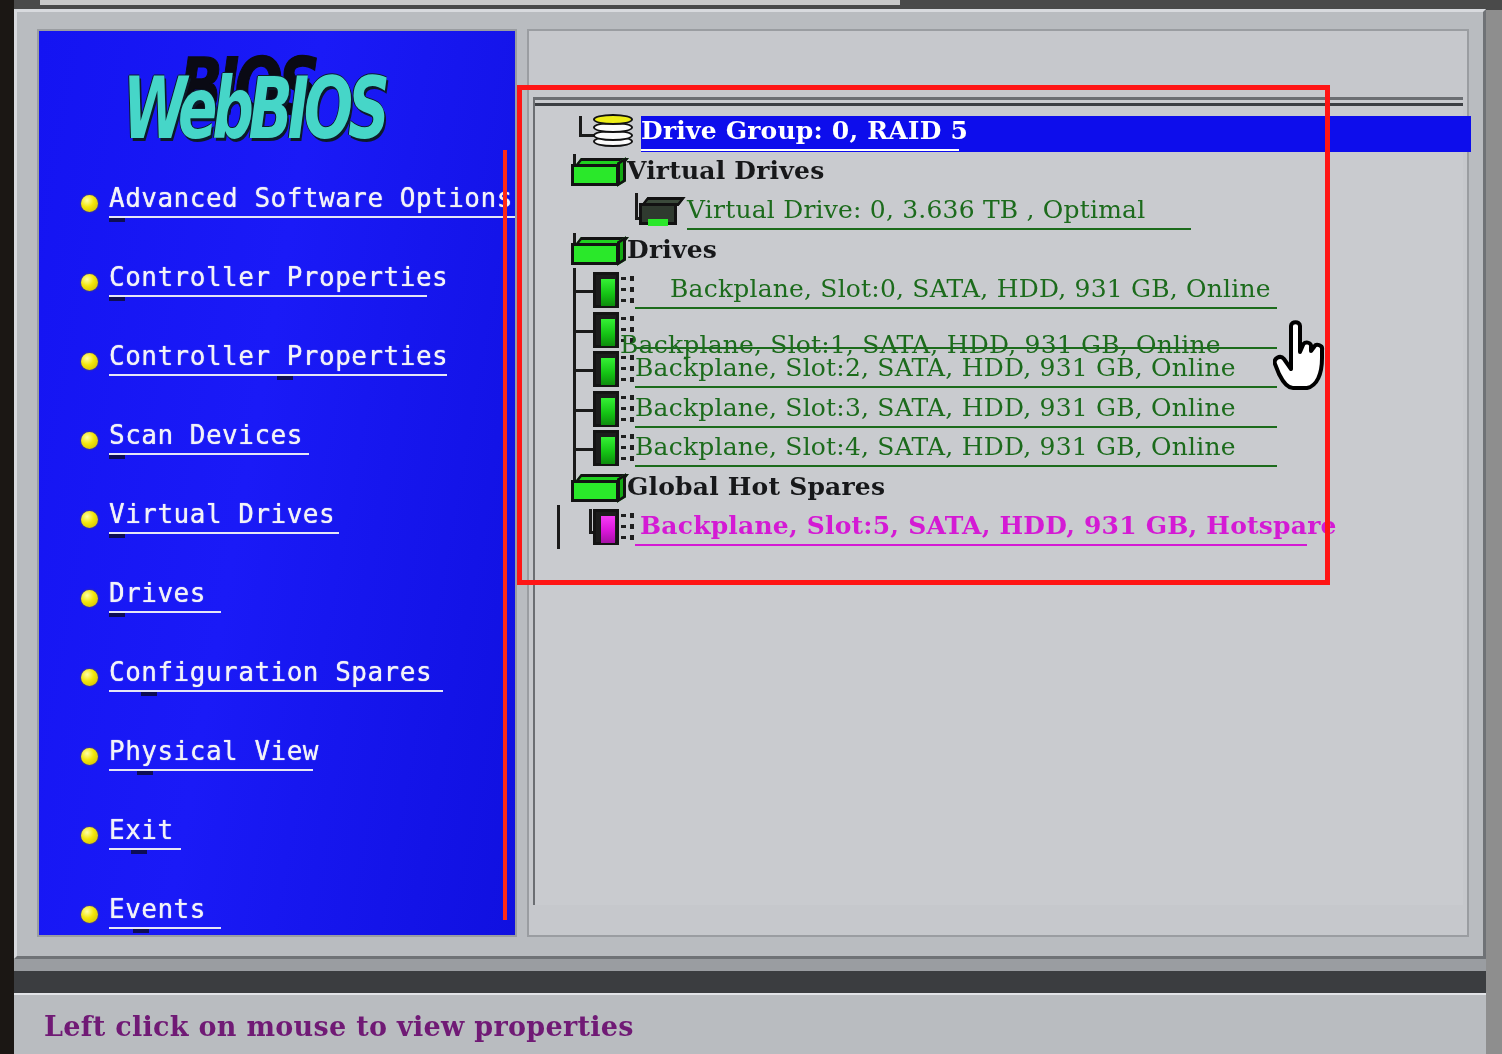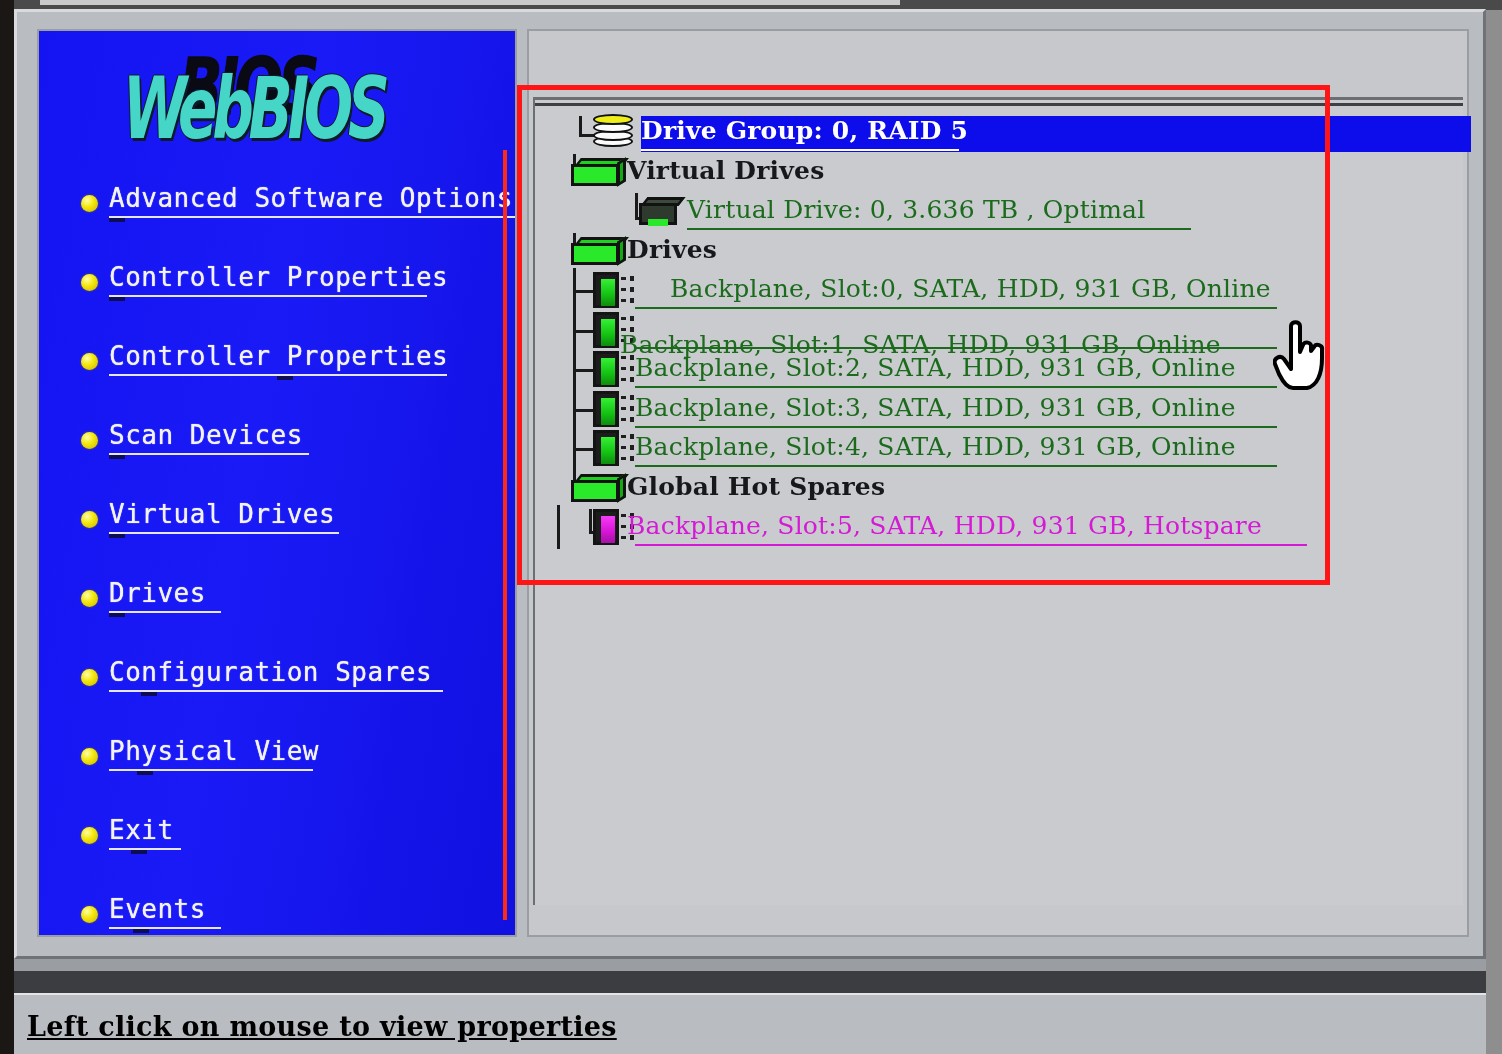--- a/index.html
+++ b/index.html
@@ -177,23 +177,23 @@
   .red-side{position:absolute;left:503px;top:150px;width:4px;height:770px;background:#ff2a16;}
 
   
   .win-bottom-gap{position:absolute;left:14px;top:959px;width:1472px;height:12px;background:#9a9da1;}
   .darkband{position:absolute;left:14px;top:971px;width:1472px;height:22px;background:#3b3d40;}
   .statusbar{
     position:absolute;left:14px;top:993px;width:1472px;height:61px;background:#b9bcc0;
     border-top:2px solid #e2e4e8;
   }
   .status-text{
-    position:absolute;left:13px;top:16px;
+    position:absolute;left:30px;top:16px;
     font-family:"DejaVu Serif", serif;font-weight:bold;
-    font-size:27px;color:#000000;letter-spacing:0.3px;text-decoration:underline;
+    font-size:27px;color:#701a75;letter-spacing:0.3px;
   }
 </style>
 </head>
 <body>
 
 <div id="root">
 
   <div class="bezel-top">
     <div class="bezel-top-hi"></div>
   </div>
@@ -441,21 +441,21 @@
                 </div>
                 <div class="drv-wires">
                   <i style="left:2px;top:3px;width:5px;height:3px;"></i>
                   <i style="left:11px;top:2px;width:4px;height:5px;"></i>
                   <i style="left:2px;top:14px;width:5px;height:3px;"></i>
                   <i style="left:11px;top:13px;width:4px;height:5px;"></i>
                   <i style="left:2px;top:25px;width:5px;height:3px;"></i>
                   <i style="left:11px;top:24px;width:4px;height:5px;"></i>
                 </div>
               </div>
-              <div class="rtext mag" style="left: 92px;">Backplane, Slot:5, SATA, HDD, 931 GB, Hotspare</div>
+              <div class="rtext mag" style="left: 105px; font-weight: bold;">Backplane, Slot:5, SATA, HDD, 931 GB, Hotspare</div>
               <div class="rline mag" style="left: 100px; width: 672px;"></div>
             </div>
           </div>
       </div>
     </div>
   </div>
 
   <div class="red-side"></div>
   <div class="redbox"></div>
 

